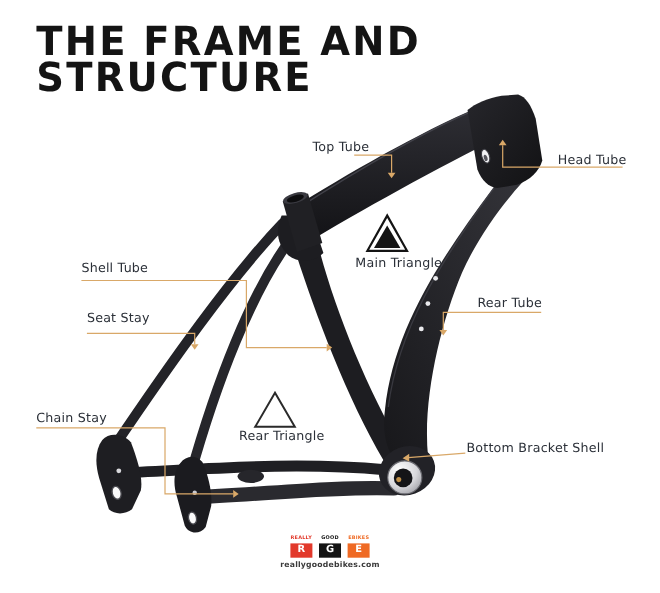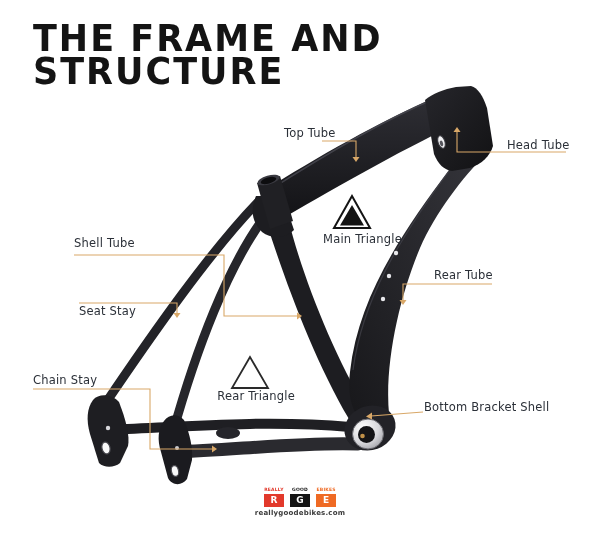--- a/index.html
+++ b/index.html
@@ -149,21 +149,21 @@
     <g>
       <polygon points="352,196 334,228 370,228" fill="#ffffff" stroke="#141414" stroke-width="2"></polygon>
       <polygon points="352,205 340,225.5 364,225.5" fill="#141414"></polygon>
       <polygon points="250,357 232,388 268,388" fill="none" stroke="#2a2a2a" stroke-width="1.8"></polygon>
     </g>
   </svg>
 
   <div class="part-label" style="left:284px;top:126px;">Top Tube</div>
   <div class="part-label" style="left:507px;top:138px;">Head Tube</div>
   <div class="part-label" style="left:74px;top:236px;">Shell Tube</div>
-  <div class="part-label" style="left:79px;top:304px;">Seat Stay</div>
+  <div class="part-label" style="left:79px;top:282px;">Seat Stay</div>
   <div class="part-label centered" style="left:300px;top:232px;width:85px;margin-left:20px;">Main Triangle</div>
   <div class="part-label" style="left:434px;top:268px;">Rear Tube</div>
   <div class="part-label" style="left:33px;top:373px;">Chain Stay</div>
   <div class="part-label centered" style="left:211px;top:389px;width:84px;text-align:right;">Rear Triangle</div>
   <div class="part-label" style="left:424px;top:400px;">Bottom Bracket Shell</div>
 
   <div class="footer">
     <div class="logo-words">
       <span class="logo-word-really">REALLY</span>
       <span class="logo-word-good">GOOD</span>

